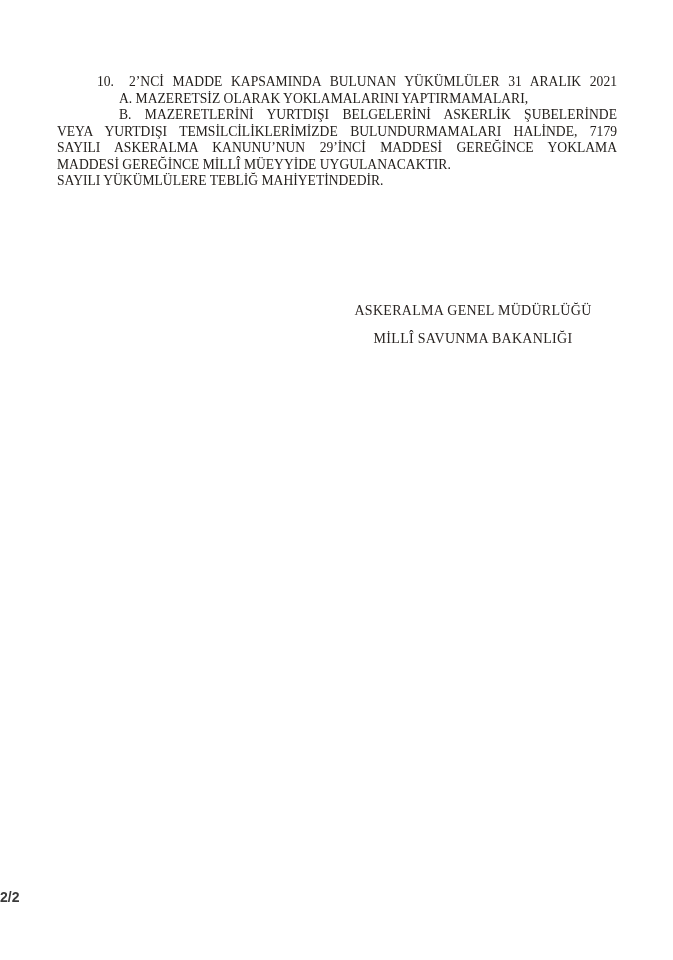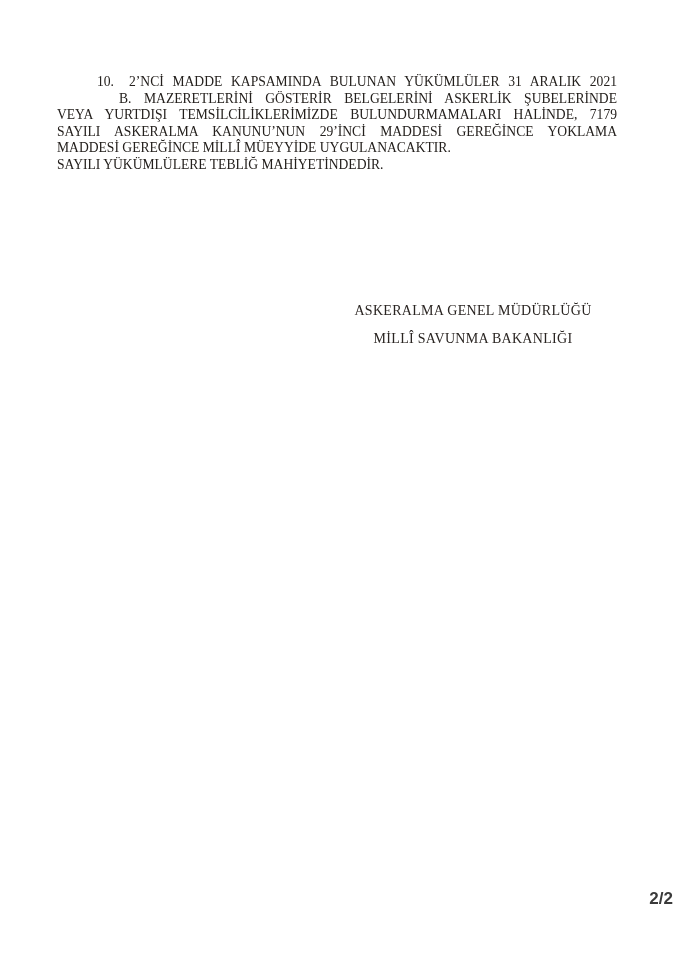--- a/index.html
+++ b/index.html
@@ -46,39 +46,40 @@
     font-size: 14px;
     line-height: 27.5px;
     letter-spacing: 0.3px;
     color: #2a2522;
   }
   .footer {
     position: absolute;
     left: 0;
     right: 0;
     top: 889px;
-    text-align: right;
+    text-align: left;
     font-family: "Liberation Sans", sans-serif;
     font-weight: bold;
-    font-size: 17px;
+    font-size: 14px;
     color: #3a3a3a;
   }
 </style>
 </head>
 <body>
 
 <div class="page">
 
   <div class="text-block">
 
     <div class="line ind-num stretch"><span>10.</span><span class="tab"></span><span>2’NCİ MADDE KAPSAMINDA BULUNAN YÜKÜMLÜLER 31 ARALIK 2021</span></div>
 
 
+    <div class="line ind-sub"><span>A. MAZERETSİZ OLARAK YOKLAMALARINI YAPTIRMAMALARI,</span></div>
 
-    <div class="line ind-sub stretch"><span>B. MAZERETLERİNİ GÖSTERİR BELGELERİNİ ASKERLİK ŞUBELERİNDE</span></div>
+    <div class="line ind-sub stretch"><span>B. MAZERETLERİNİ YURTDIŞI BELGELERİNİ ASKERLİK ŞUBELERİNDE</span></div>
 
     <div class="line stretch"><span>VEYA YURTDIŞI TEMSİLCİLİKLERİMİZDE BULUNDURMAMALARI HALİNDE, 7179</span></div>
 
     <div class="line stretch"><span>SAYILI ASKERALMA KANUNU’NUN 29’İNCİ MADDESİ GEREĞİNCE YOKLAMA</span></div>
 
 
     <div class="line"><span>MADDESİ GEREĞİNCE MİLLÎ MÜEYYİDE UYGULANACAKTIR.</span></div>
 
 
     <div class="line"><span>SAYILI YÜKÜMLÜLERE TEBLİĞ MAHİYETİNDEDİR.</span></div>

